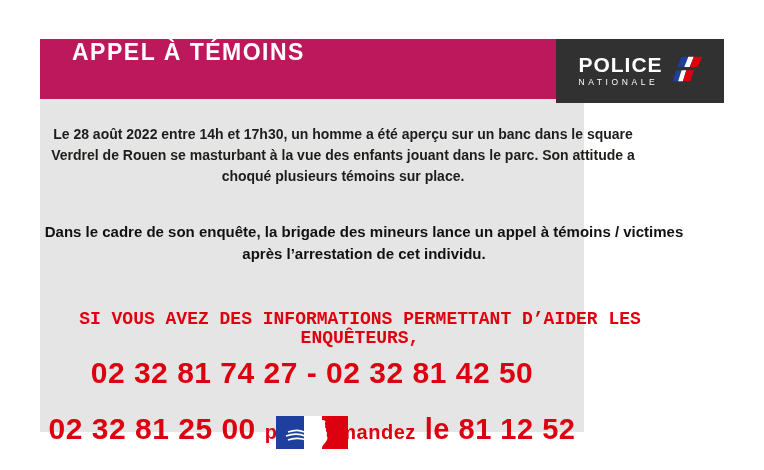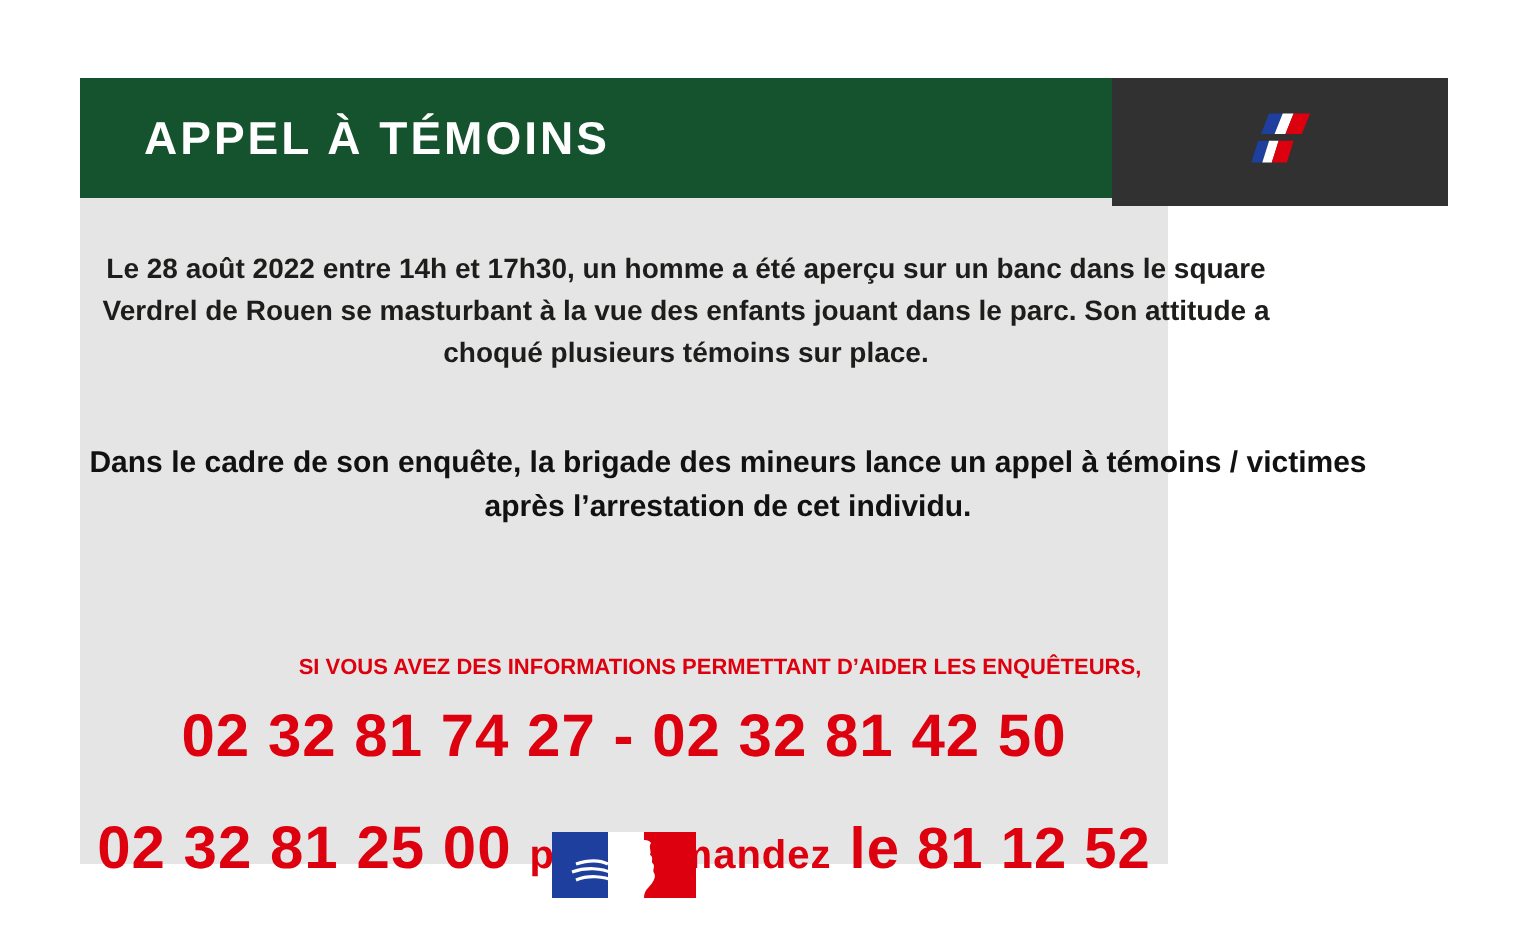--- a/index.html
+++ b/index.html
@@ -20,23 +20,22 @@
   .header {
     display: flex;
     align-items: flex-start;
     height: 60px;
     position: relative;
     z-index: 2;
   }
   .red-banner {
     width: 516px;
     height: 60px;
-    background: #14532d;
+    background: #be185d;
     display: flex;
-    align-items: center;
     box-sizing: border-box;
     padding-left: 32px;
   }
   .banner-title {
     color: #ffffff;
     font-size: 23px;
     font-weight: 700;
     letter-spacing: 1.5px;
   }
   .police-box {
@@ -82,26 +81,27 @@
   }
   .para-appeal {
     margin: 34px auto 0;
     width: 648px;
     font-size: 15px;
     line-height: 22px;
     font-weight: 700;
     color: #111111;
   }
   .contact-cta {
-    margin: 60px auto 0;
+    margin: 45px auto 0;
     width: 640px;
-    font-size: 11px;
+    font-size: 18px;
     line-height: 19px;
     font-weight: 700;
     color: #dd000e;
+    font-family: Liberation Mono, monospace;
   }
   .phone-line1 {
     margin: 7px auto 0;
     font-size: 30px;
     line-height: 36px;
     font-weight: 700;
     color: #dd000e;
     letter-spacing: 0.5px;
   }
   .phone-line2 {
@@ -135,20 +135,24 @@
 </head>
 <body>
 
 <div class="sheet">
 
   <div class="header">
     <div class="red-banner">
       <span class="banner-title">APPEL À TÉMOINS</span>
     </div>
     <div class="police-box">
+      <div class="police-wordmark">
+        <span class="police-line1">POLICE</span>
+        <span class="police-line2">NATIONALE</span>
+      </div>
       <span>
         <svg width="30" height="32" viewBox="0 0 44 40" aria-hidden="true">
           <polygon points="14,2 24,2 18,17 8,17" fill="#1e3f9e"></polygon>
           <polygon points="24,2 32,2 26,17 18,17" fill="#ffffff"></polygon>
           <polygon points="32,2 44,2 38,17 26,17" fill="#dd000e"></polygon>
           <polygon points="6,22 14,22 9,38 1,38" fill="#1e3f9e"></polygon>
           <polygon points="14,22 21,22 16,38 9,38" fill="#ffffff"></polygon>
           <polygon points="21,22 32,22 27,38 16,38" fill="#dd000e"></polygon>
         </svg>
       </span>

